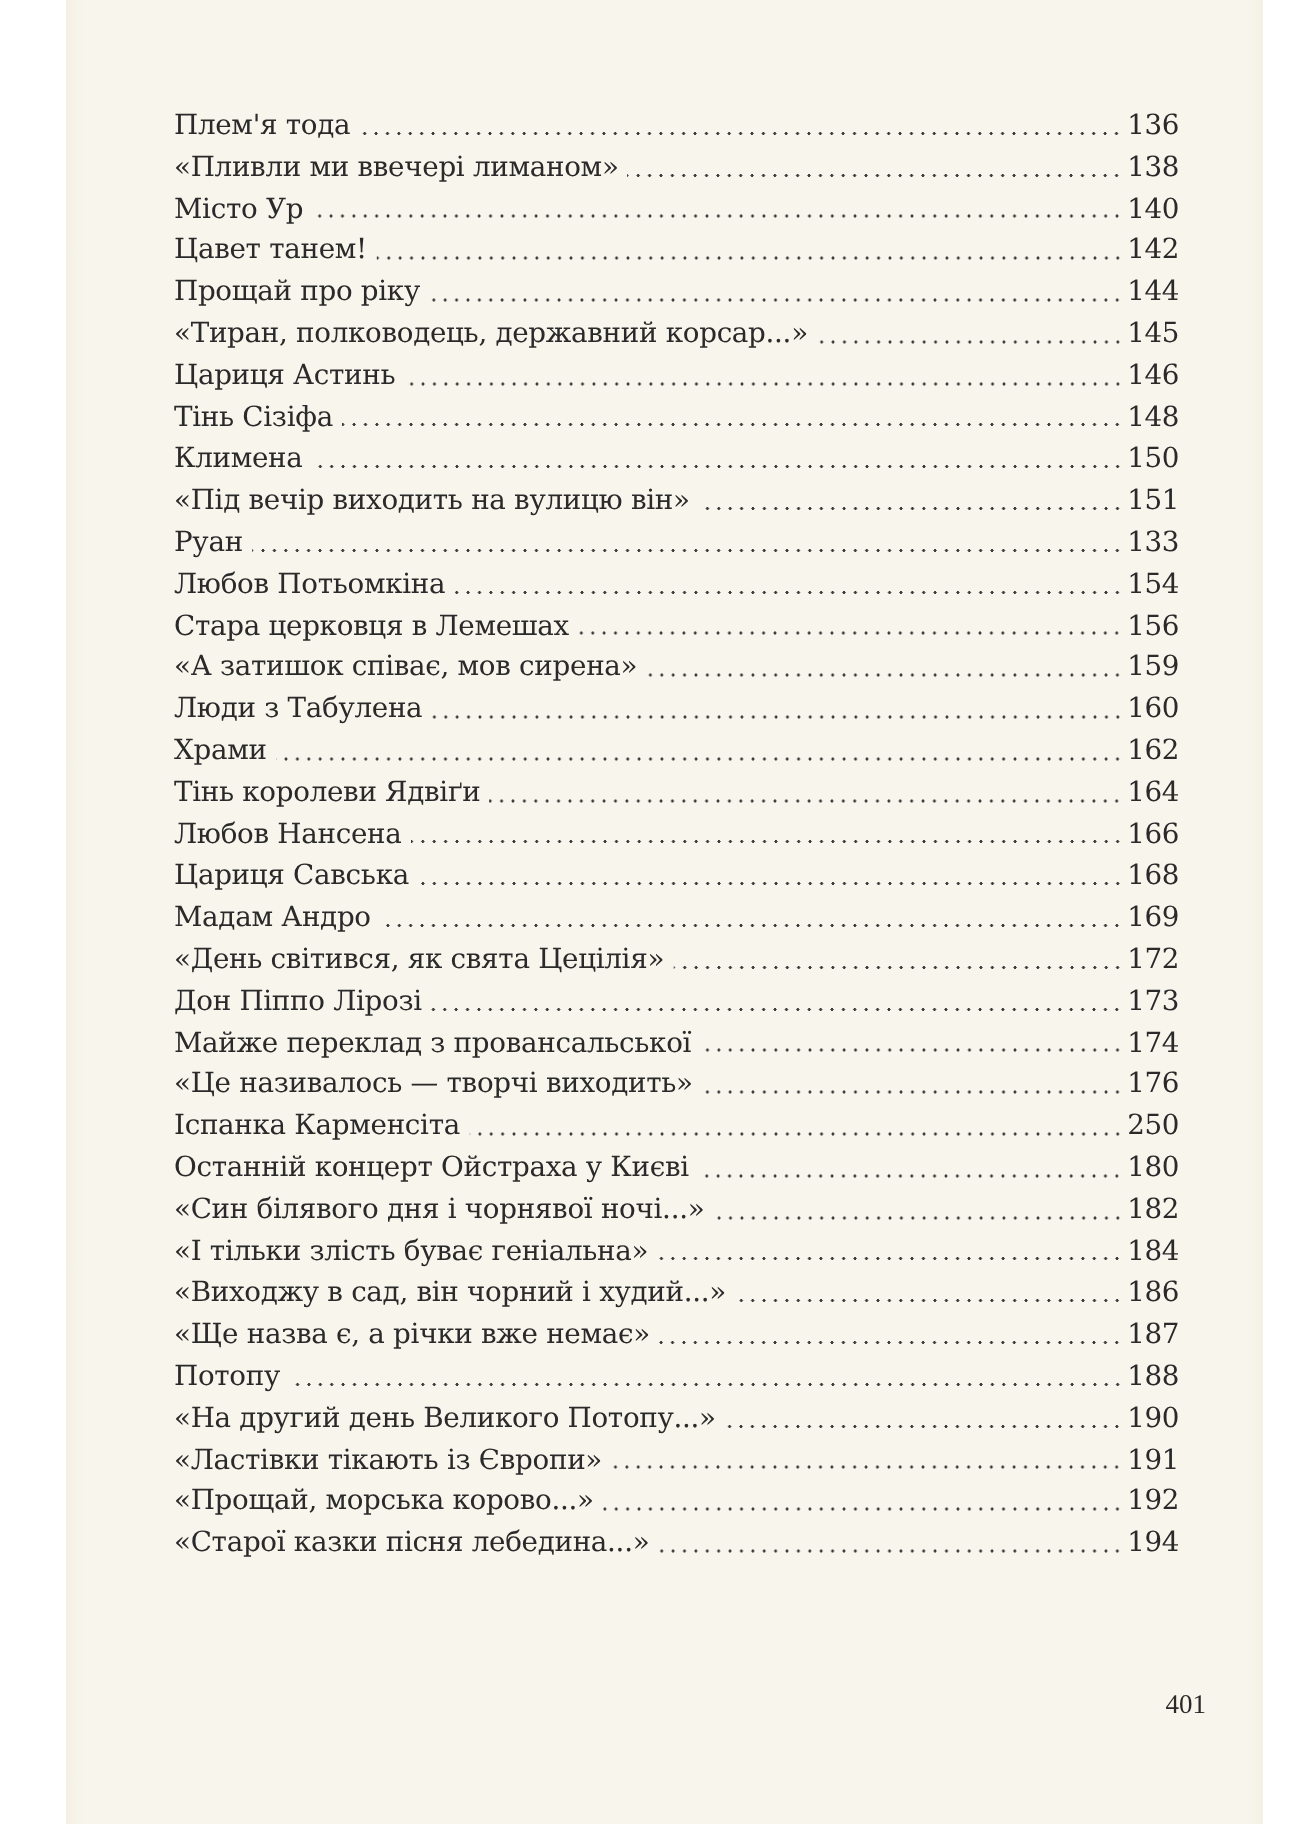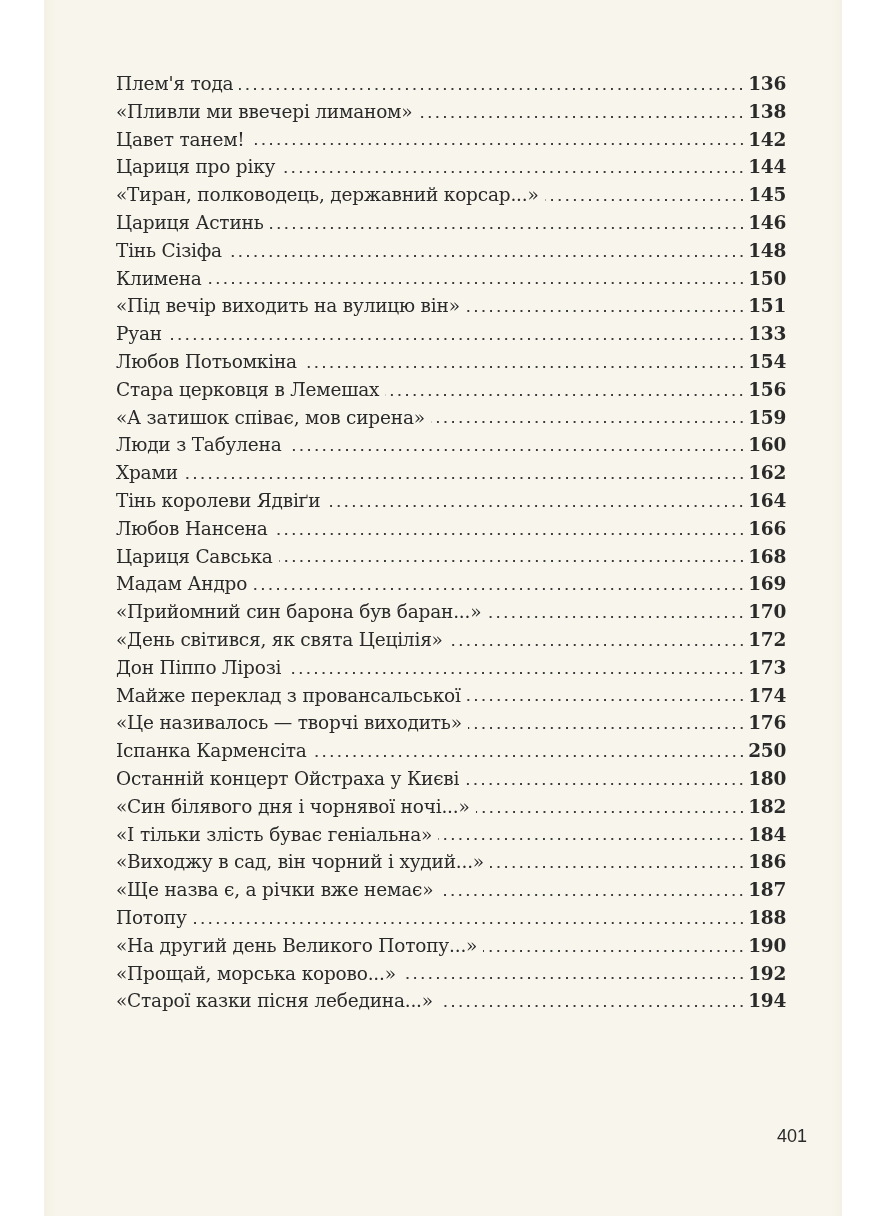--- a/index.html
+++ b/index.html
@@ -62,53 +62,57 @@
       background-size: 7.6px 2px;
       background-repeat: repeat-x;
       background-position: right bottom;
     }
     .toc-page {
       flex: 0 0 auto;
       padding-left: 3px;
       text-align: right;
       min-width: 34px;
       letter-spacing: -0.3px;
-      font-weight: bold;
     }
     .folio {
       position: absolute;
       left: 733px;
       top: 1126px;
-      font-family: Liberation Sans, sans-serif;
+      font-family: Liberation Serif, serif;
       font-size: 18px;
       color: #2a2a2a;
     }
   </style>
 </head>
 <body>
 
 <div class="page">
   <ul class="toc">
     <li class="toc-row">
         <span class="toc-title">Плем'я тода</span>
         <span class="toc-leader"></span>
         <span class="toc-page">136</span>
       </li>
     <li class="toc-row">
         <span class="toc-title">«Пливли ми ввечері лиманом»</span>
         <span class="toc-leader"></span>
         <span class="toc-page">138</span>
       </li>
     <li class="toc-row">
+        <span class="toc-title">Місто Ур</span>
+        <span class="toc-leader"></span>
+        <span class="toc-page">140</span>
+      </li>
+    <li class="toc-row">
         <span class="toc-title">Цавет танем!</span>
         <span class="toc-leader"></span>
         <span class="toc-page">142</span>
       </li>
     <li class="toc-row">
-        <span class="toc-title">Цариця про ріку</span>
+        <span class="toc-title">Прощай про ріку</span>
         <span class="toc-leader"></span>
         <span class="toc-page">144</span>
       </li>
     <li class="toc-row">
         <span class="toc-title">«Тиран, полководець, державний корсар...»</span>
         <span class="toc-leader"></span>
         <span class="toc-page">145</span>
       </li>
     <li class="toc-row">
         <span class="toc-title">Цариця Астинь</span>
@@ -174,25 +178,20 @@
         <span class="toc-title">Цариця Савська</span>
         <span class="toc-leader"></span>
         <span class="toc-page">168</span>
       </li>
     <li class="toc-row">
         <span class="toc-title">Мадам Андро</span>
         <span class="toc-leader"></span>
         <span class="toc-page">169</span>
       </li>
     <li class="toc-row">
-        <span class="toc-title">«Прийомний син барона був баран...»</span>
-        <span class="toc-leader"></span>
-        <span class="toc-page">170</span>
-      </li>
-    <li class="toc-row">
         <span class="toc-title">«День світився, як свята Цецілія»</span>
         <span class="toc-leader"></span>
         <span class="toc-page">172</span>
       </li>
     <li class="toc-row">
         <span class="toc-title">Дон Піппо Лірозі</span>
         <span class="toc-leader"></span>
         <span class="toc-page">173</span>
       </li>
     <li class="toc-row">
@@ -237,20 +236,25 @@
       </li>
     <li class="toc-row">
         <span class="toc-title">Потопу</span>
         <span class="toc-leader"></span>
         <span class="toc-page">188</span>
       </li>
     <li class="toc-row">
         <span class="toc-title">«На другий день Великого Потопу...»</span>
         <span class="toc-leader"></span>
         <span class="toc-page">190</span>
+      </li>
+    <li class="toc-row">
+        <span class="toc-title">«Ластівки тікають із Європи»</span>
+        <span class="toc-leader"></span>
+        <span class="toc-page">191</span>
       </li>
     <li class="toc-row">
         <span class="toc-title">«Прощай, морська корово...»</span>
         <span class="toc-leader"></span>
         <span class="toc-page">192</span>
       </li>
     <li class="toc-row">
         <span class="toc-title">«Старої казки пісня лебедина...»</span>
         <span class="toc-leader"></span>
         <span class="toc-page">194</span>

